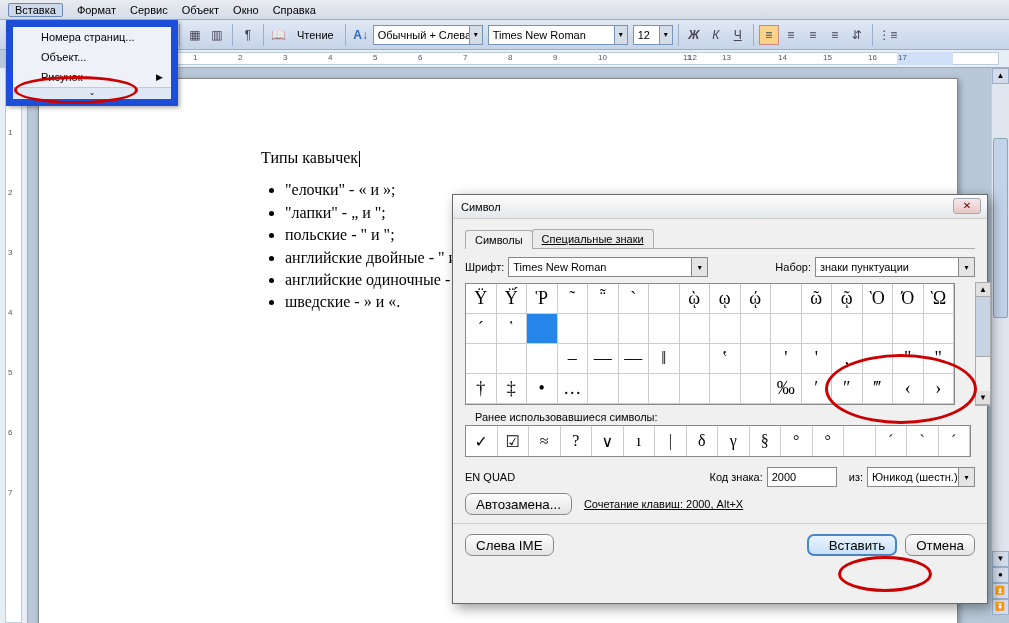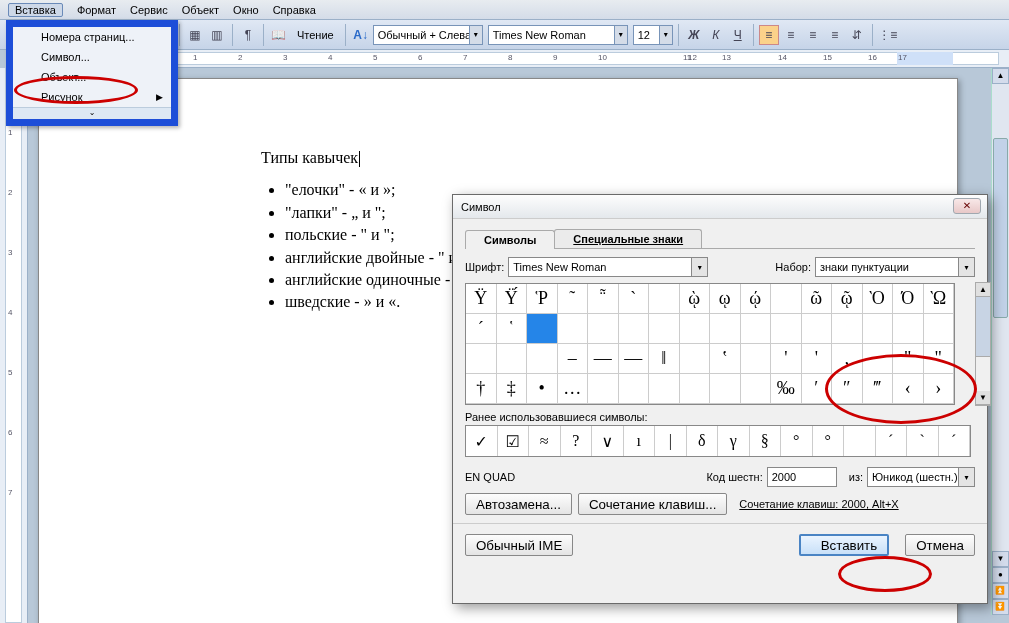--- a/index.html
+++ b/index.html
@@ -175,23 +175,23 @@
   .dialog .close{
     position:absolute;right:6px;top:3px;
     width:28px;height:16px;
     border:1px solid #a0a8b0;border-radius:3px;
     background:linear-gradient(#f8e8e8,#e8c8c8);
     text-align:center;font-size:10px;line-height:14px;color:#600;
   }
   .dialog .body{padding:10px 12px;}
   .tabs{display:flex;border-bottom:1px solid #aaa;margin-bottom:8px;}
   .tabs .tab{
-    padding:3px 18px;border:1px solid #aaa;border-bottom:none;
+    padding:3px 9px;border:1px solid #aaa;border-bottom:none;
     background:#ebebeb;border-radius:3px 3px 0 0;margin-right:-1px;
-    text-decoration:underline;color:#000;font-weight:bold;
+    text-decoration:underline;color:#000;
   }
   .tabs .tab.active{background:#f0f0f0;position:relative;top:1px;text-decoration:none;}
   .row{display:flex;align-items:center;margin-bottom:6px;}
   .row label{margin-right:4px;}
   .row .sel{
     flex:0 0 auto;height:20px;background:#fff;border:1px solid #888;
     display:flex;align-items:center;padding:0 4px;position:relative;
   }
   .row .sel .dd{position:absolute;right:0;top:0;bottom:0;width:16px;background:#e4e4e4;border-left:1px solid #888;display:flex;align-items:center;justify-content:center;font-size:8px;}
   .grid{
@@ -213,39 +213,38 @@
   .grid-scroll div{height:14px;background:#e0e0e0;border-bottom:1px solid #aaa;text-align:center;font-size:8px;line-height:14px;}
   .recent-grid{
     border:1px solid #888;background:#fff;
     display:grid;grid-template-columns:repeat(16,1fr);
     grid-template-rows:30px;width:506px;margin-bottom:10px;
   }
   .recent-grid .cell{border-right:1px solid #ccc;display:flex;align-items:center;justify-content:center;font-family:"Times New Roman",serif;font-size:16px;}
   .btn2{
     height:22px;padding:0 10px;
     background:linear-gradient(#fdfdfd,#e4e4e4);
-    border:1px solid #888;border-radius:2px;
+    border:1px solid #888;border-radius:7px;
   }
   .btn2.primary{background:linear-gradient(#eaf4ff,#c8e0f8);border:2px solid #4a84c4;padding-left:20px;}
 </style>
 </head>
 <body>
 
 <div class="menubar">
   <span class="active">Вставка</span>
   <span>Формат</span>
   <span>Сервис</span>
   <span>Объект</span>
   <span>Окно</span>
   <span>Справка</span>
 </div>
 
 <div class="dropdown">
   <div class="item">Номера страниц...</div>
-  <div class="item">Символ...</div>
   <div class="item">Объект...</div>
   <div class="item"><span>Рисунок</span><span class="submenu-arrow">▶</span></div>
   <div class="expand">⌄</div>
 </div>
 
 <div class="highlight-ellipse" style="left:14px;top:76px;width:124px;height:28px;"></div>
 
 <div class="toolbar">
   <div class="btn">🖶</div>
   <div class="btn">✓</div>
@@ -444,21 +443,21 @@
           <div class="cell">‹</div>
           <div class="cell">›</div>
         </div>
     <div class="grid-scroll">
       <div>▲</div>
       <div style="height:60px;background:#c8d4e4;"></div>
       <div style="position:absolute;bottom:0;left:0;right:0;">▼</div>
     </div>
     </div>
 
-    <div style="margin:6px 0 2px;">Ранее использовавшиеся символы:</div>
+    <div style="margin:6px 10px 2px;">Ранее использовавшиеся символы:</div>
     <div class="recent-grid" id="recentgrid">
         <div class="cell">✓</div>
         <div class="cell">☑</div>
         <div class="cell">≈</div>
         <div class="cell">?</div>
         <div class="cell">∨</div>
         <div class="cell">ı</div>
         <div class="cell">|</div>
         <div class="cell">δ</div>
         <div class="cell">γ</div>
@@ -467,41 +466,40 @@
         <div class="cell">°</div>
         <div class="cell"></div>
         <div class="cell">´</div>
         <div class="cell">`</div>
         <div class="cell">ˊ</div>
       </div>
 
     <div class="row">
       <span>EN QUAD</span>
       <div style="flex:1"></div>
-      <label>Код шестн:</label>
+      <label>Код знака:</label>
       <div class="sel" style="width:70px;margin-right:12px;">
           <span>2000</span>
         </div>
       <label>из:</label>
       <div class="sel" style="width:108px;">
           <span>Юникод (шестн.)</span>
           <span class="dd">▾</span>
         </div>
     </div>
 
     <div class="row">
       <button class="btn2">Автозамена...</button>
-      <button class="btn2" style="margin-left:6px;">Сочетание клавиш...</button>
       <span style="margin-left:12px;text-decoration:underline;">Сочетание клавиш: 2000, Alt+X</span>
     </div>
 
     <div style="border-top:1px solid #ccc;margin:8px -12px 0;padding:10px 12px 0;display:flex;align-items:center;">
-      <button class="btn2">Обычный IME</button>
+      <button class="btn2">Слева IME</button>
       <div style="flex:1"></div>
       <button class="btn2 primary">Вставить</button>
-      <button class="btn2" style="margin-left:16px;">Отмена</button>
+      <button class="btn2" style="margin-left:8px;">Отмена</button>
     </div>
   </div>
 </div>
 
 <div class="highlight-ellipse" style="left:825px;top:354px;width:152px;height:70px;"></div>
 
 <div class="highlight-ellipse" style="left:838px;top:556px;width:94px;height:36px;"></div>
 
 </body></html>

